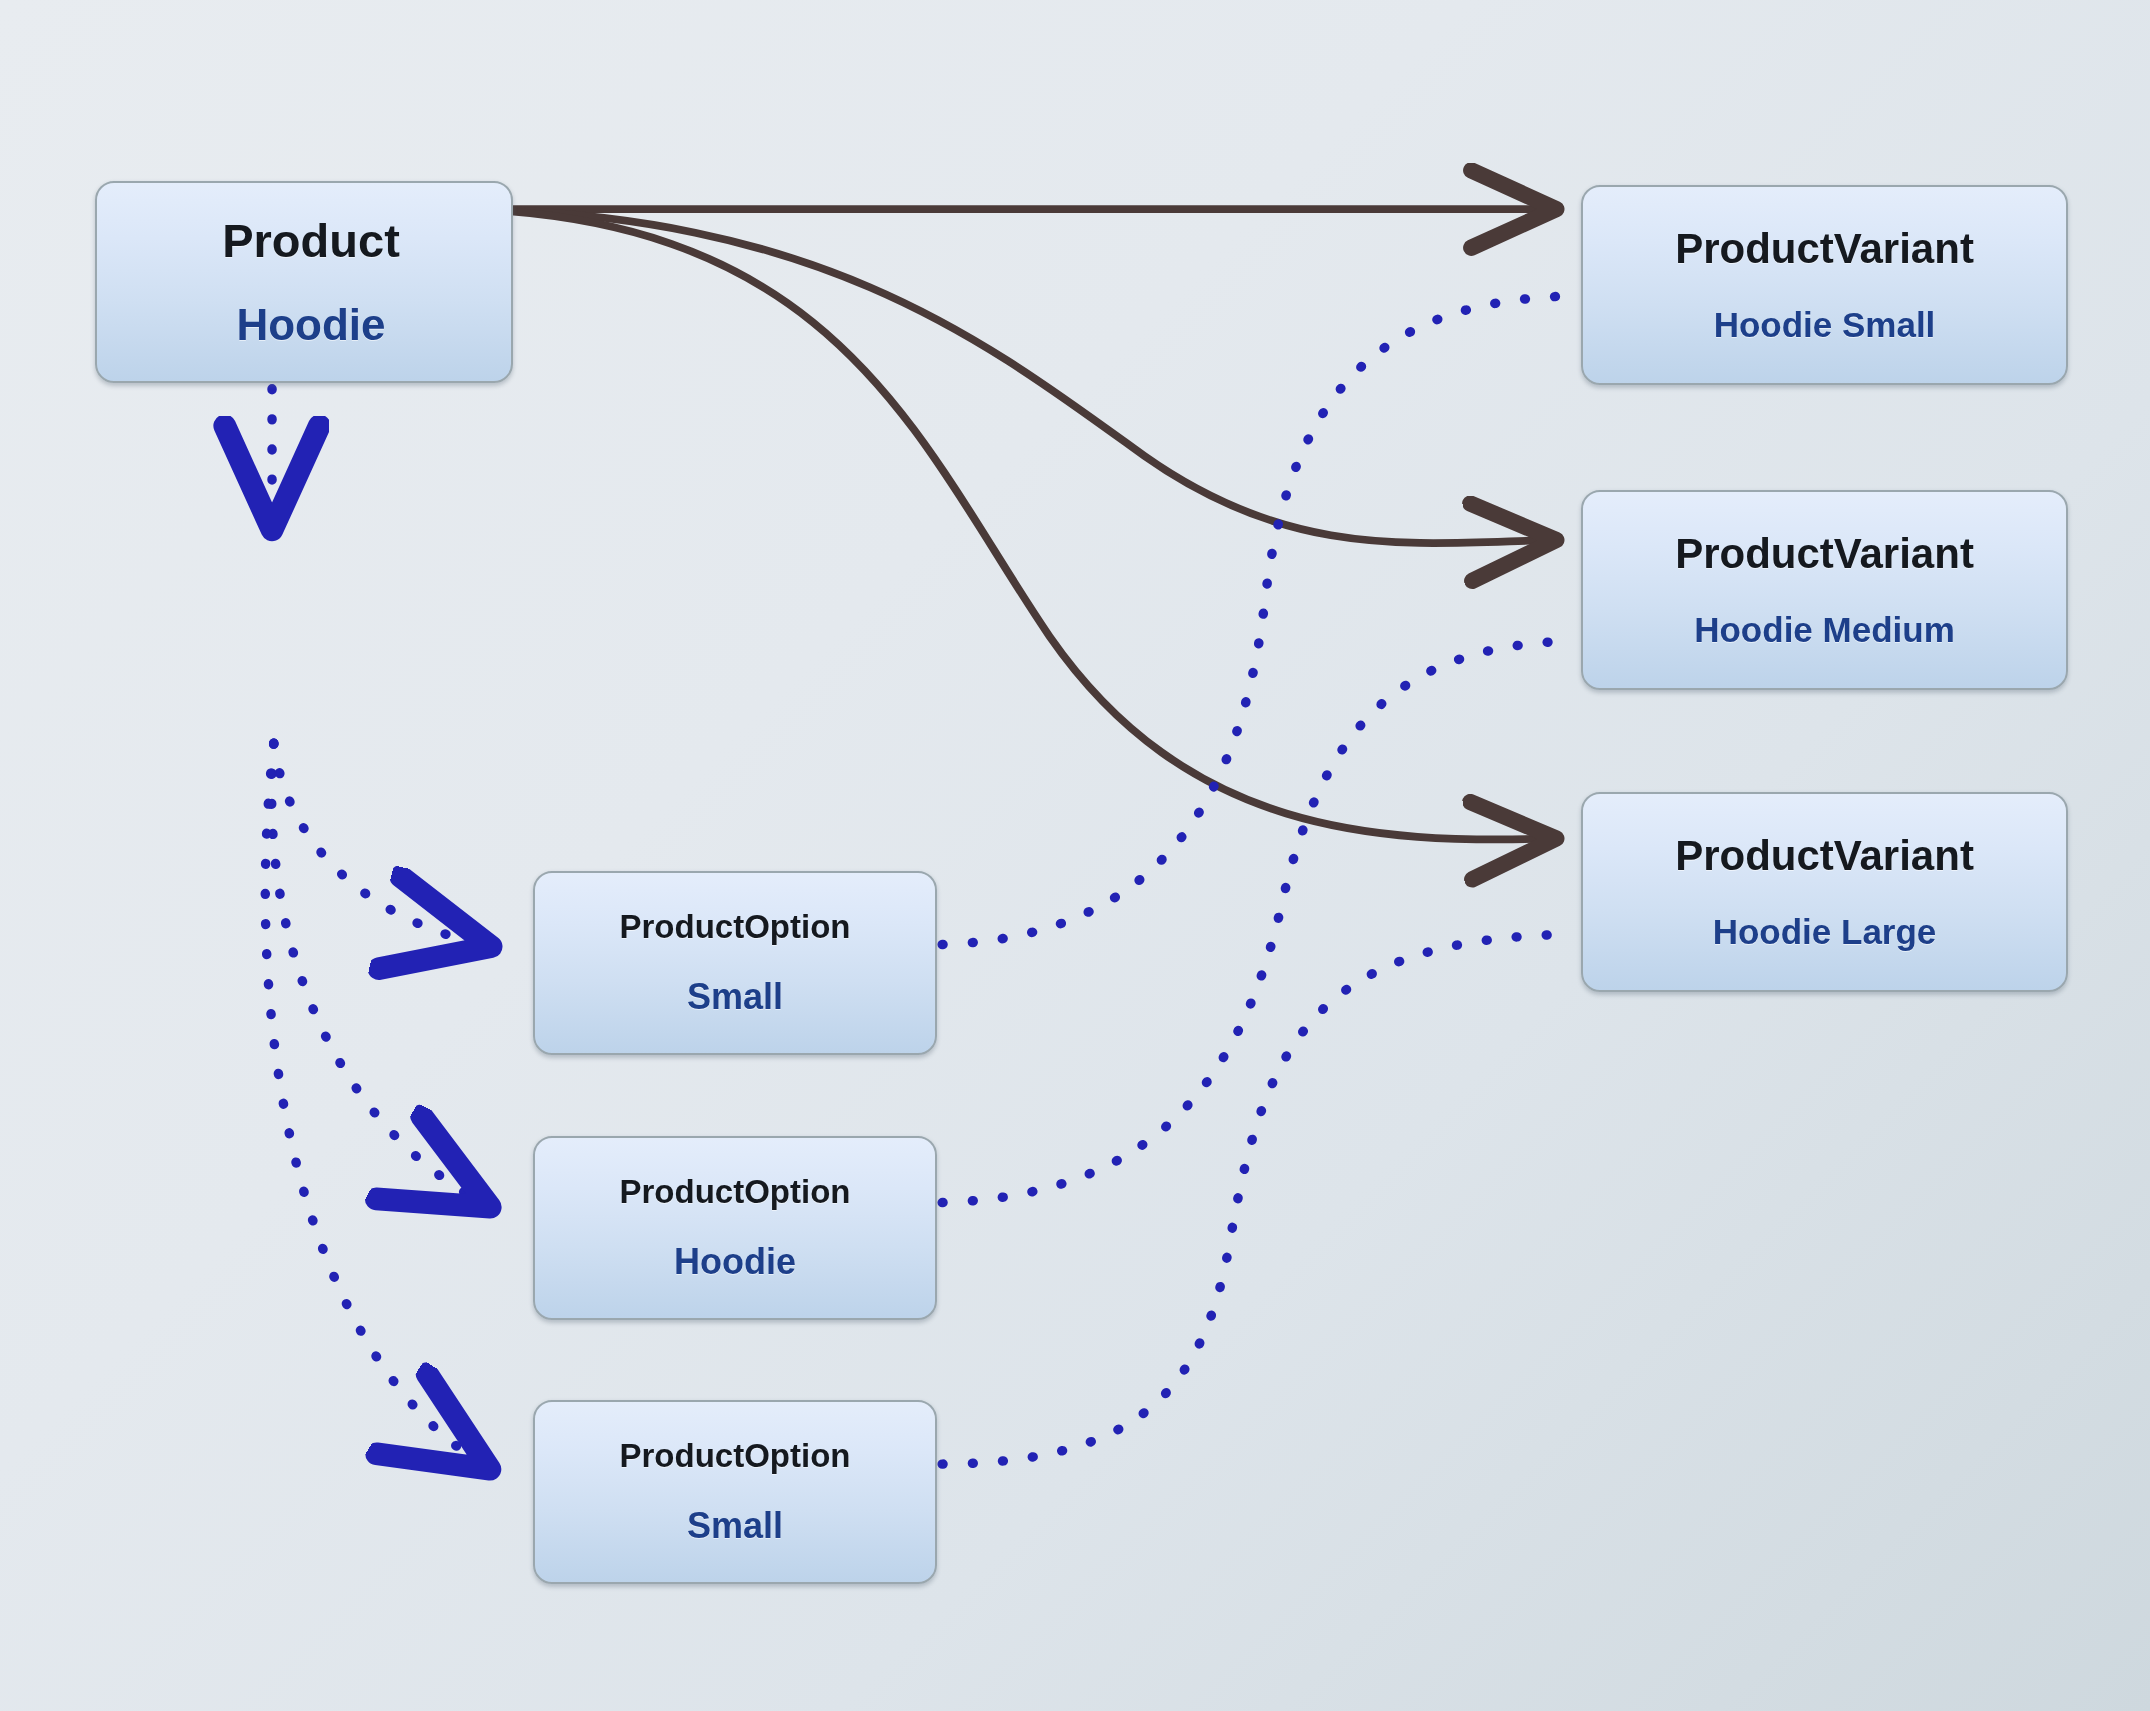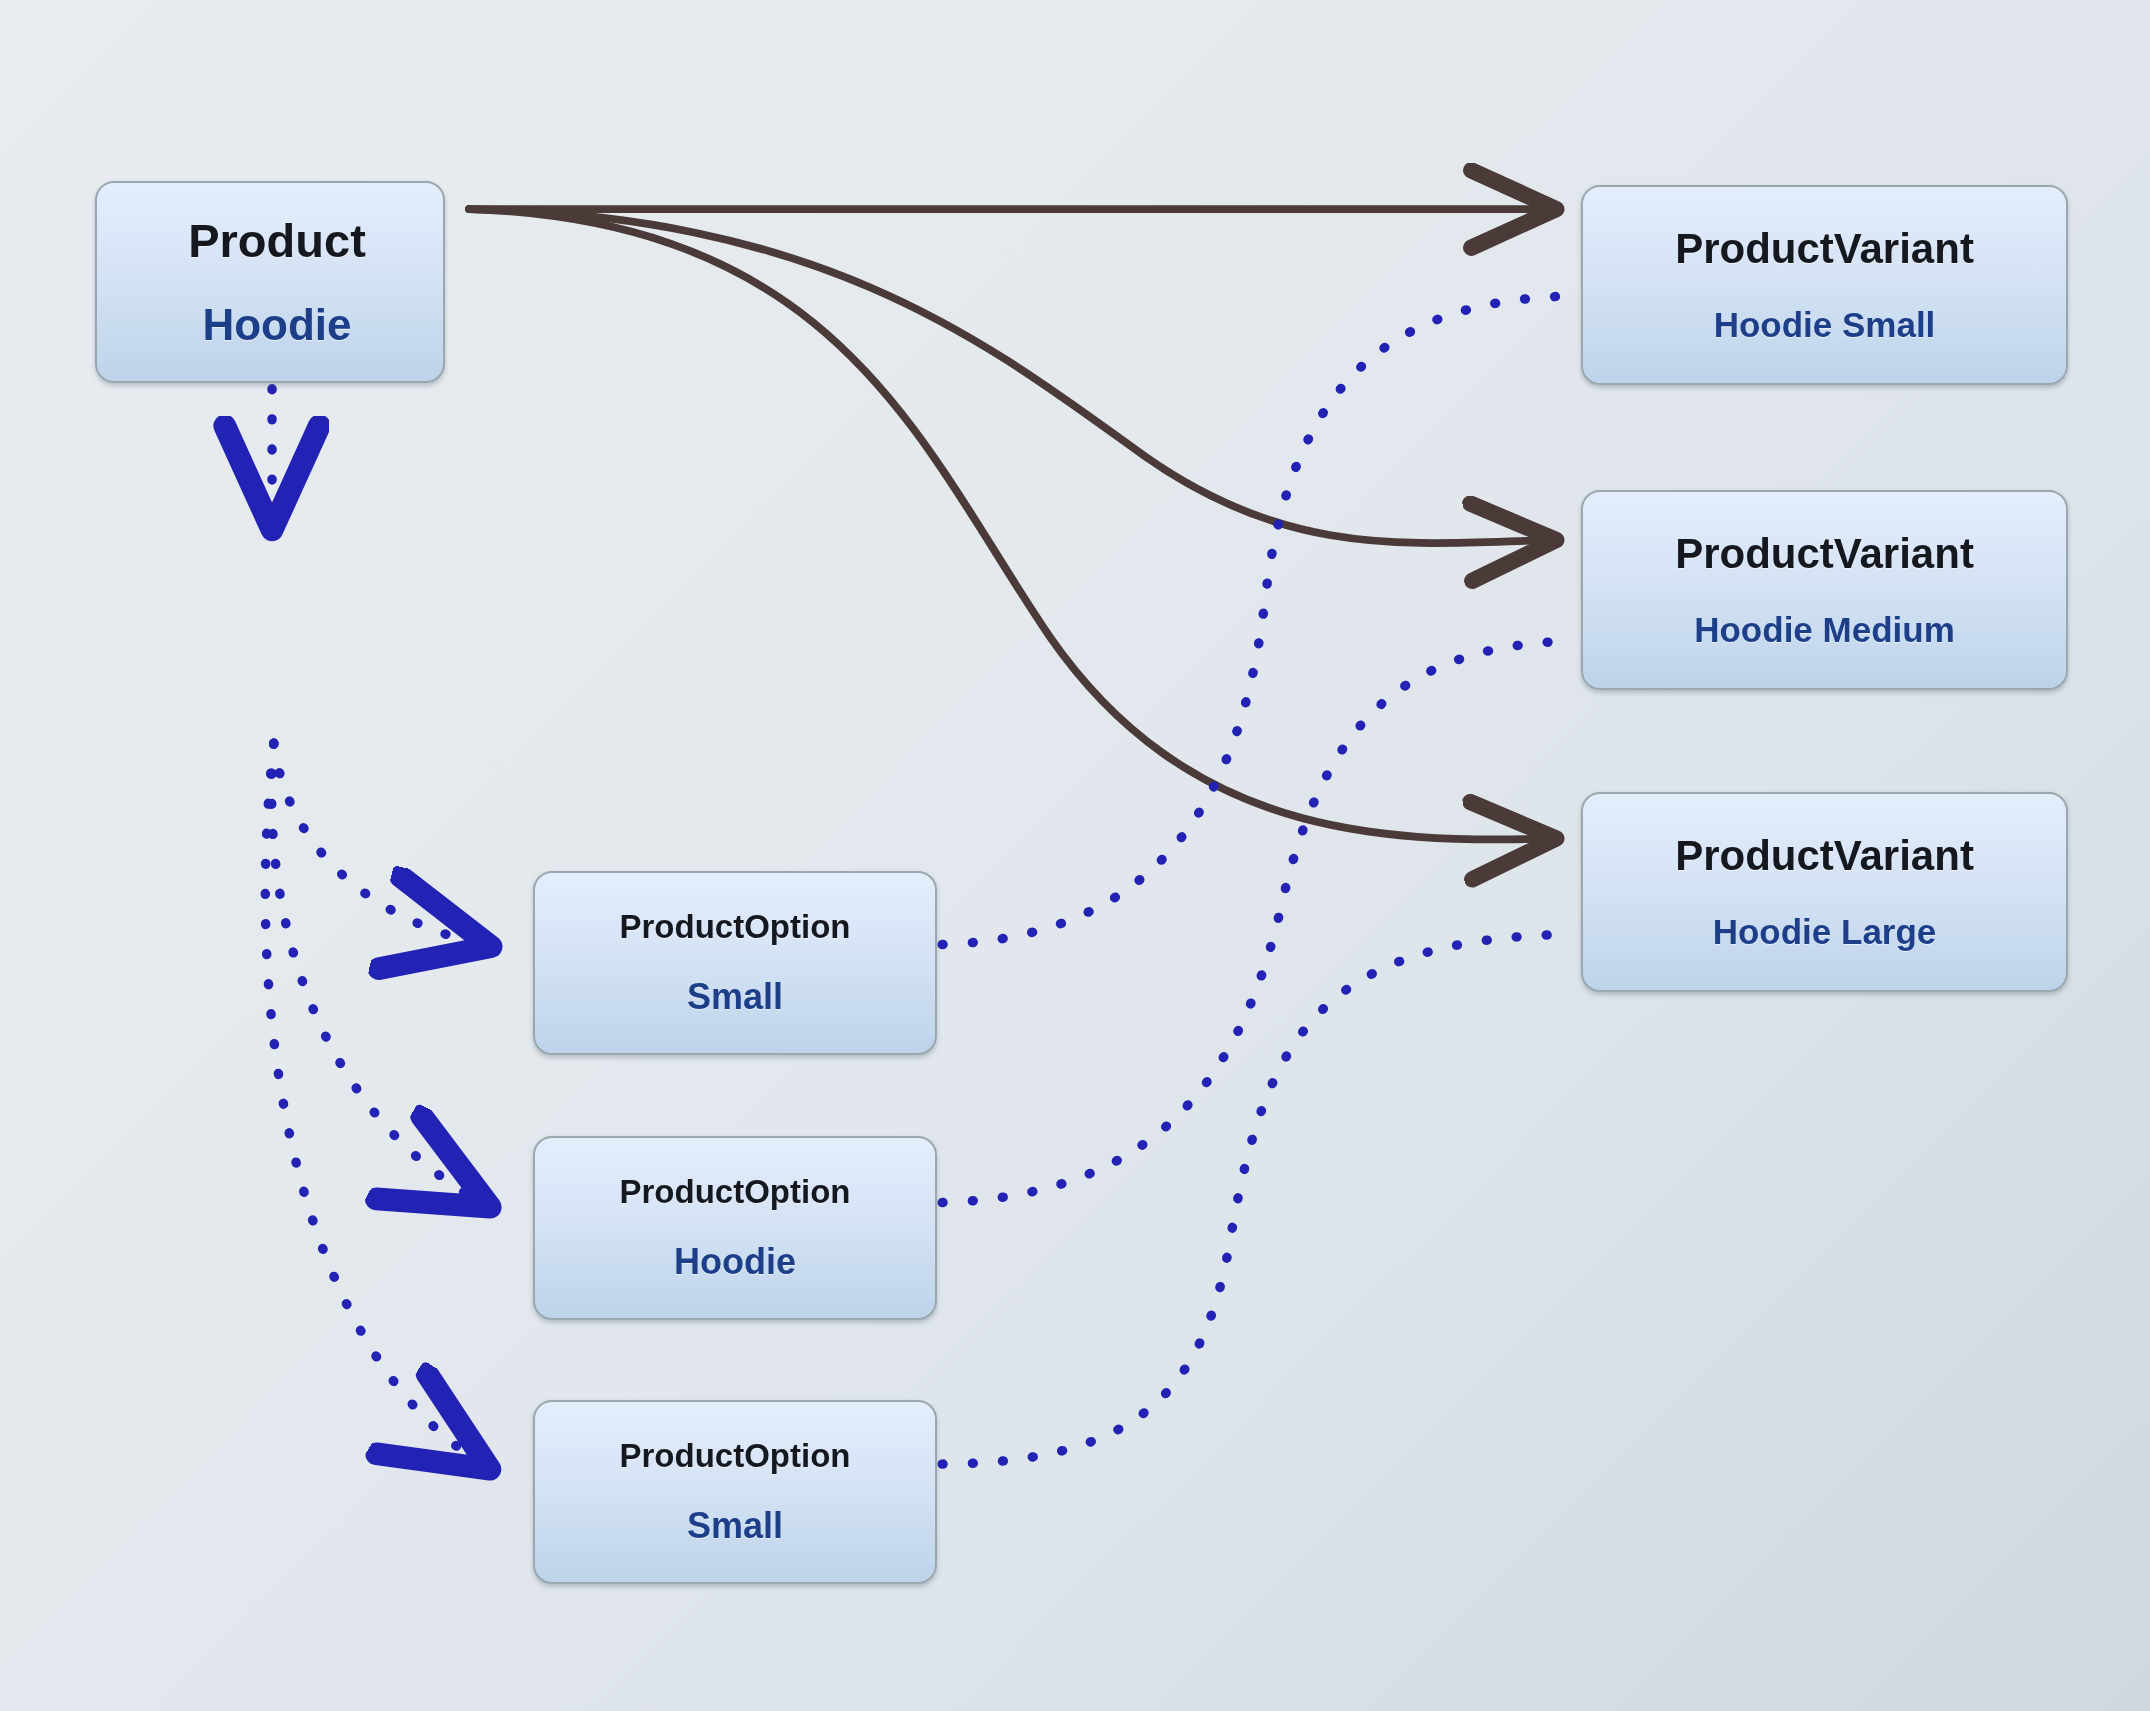--- a/index.html
+++ b/index.html
@@ -41,21 +41,21 @@
     line-height: 1.05;
     text-shadow: 0 0.9px 0 rgba(255,255,255,0.55);
   }
   .node .val {
     color: #1d3f8a;
     font-weight: bold;
     line-height: 1.05;
     text-shadow: 0 0.9px 0 rgba(255,255,255,0.55);
   }
   
-  #node-product { left: 95px; top: 181px; width: 350px; height: 202px; padding-left: 14px; }
+  #node-product { left: 95px; top: 181px; width: 418px; height: 202px; padding-left: 14px; }
   #node-product .type { font-size: 47px; margin-bottom: 36px; }
   #node-product .val  { font-size: 44px; }
   
   #node-pog { left: 74px; top: 552px; width: 403px; height: 188px; }
   #node-pog .type { font-size: 33px; margin-bottom: 34px; }
   #node-pog .val  { font-size: 36px; }
   
   .node-po { left: 533px; width: 404px; height: 184px; }
   .node-po .type { font-size: 33px; margin-bottom: 33px; }
   .node-po .val  { font-size: 36px; }

